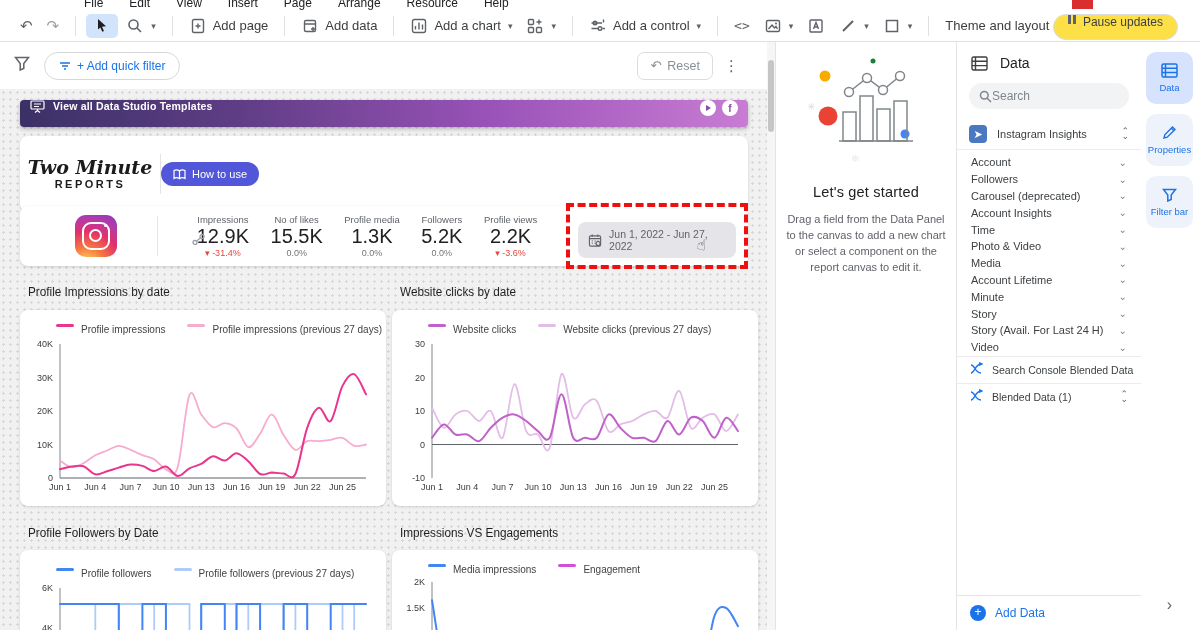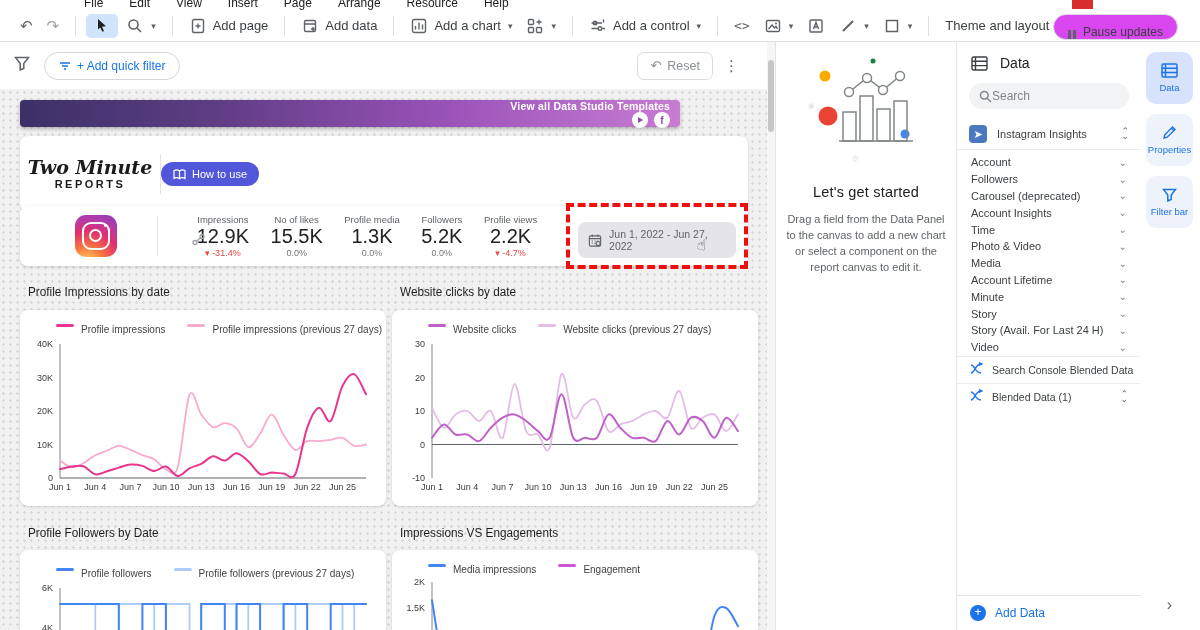--- a/index.html
+++ b/index.html
@@ -15,41 +15,41 @@
   
   .toolbar { position:absolute; top:10px; left:0; width:1200px; height:32px; background:#fff; border-bottom:1px solid #e0e0e0; display:flex; align-items:center; padding:0 8px 0 14px; }
   .tb-group { display:flex; align-items:center; gap:2px; }
   .tb-btn { display:flex; align-items:center; gap:6px; padding:3px 6px; border-radius:4px; color:#3c4043; font-size:13px; white-space:nowrap; cursor:default; }
   .tb-ico { width:18px; height:18px; display:flex; align-items:center; justify-content:center; color:#5f6368; }
   .tb-ico svg { display:block; }
   .caret { font-size:9px; color:#5f6368; margin-left:1px; }
   .tb-sep { width:1px; height:20px; background:#e0e0e0; margin:0 8px; }
   .sel-tool { background:#d2e3fc; border-radius:5px; padding:3px 7px; }
   .glyph { font-size:15px; color:#5f6368; line-height:1; }
-  .pause-btn { position:absolute; right:22px; top:4px; height:26px; border:1px solid #dadce0; border-radius:14px; display:flex; align-items:flex-end; gap:7px; padding:0 14px; background:#d946ef; font-size:12px; color:#3c4043; }
+  .pause-btn { position:absolute; right:22px; top:4px; height:26px; border:1px solid #dadce0; border-radius:14px; display:flex; align-items:flex-start; gap:7px; padding:0 14px; background:#fde047; font-size:12px; color:#3c4043; }
   .pause-ico { display:flex; gap:2px; }
   .pause-ico i { display:block; width:3px; height:9px; background:#5f6368; }
 
   
   .workspace { position:absolute; top:42px; left:0; width:1200px; height:588px; display:flex; }
   .canvas-col { position:relative; width:775px; height:588px; }
 
   .filterbar { position:relative; height:47px; background:#fff; display:flex; align-items:center; padding:0 14px; }
   .funnel-ico { margin-right:14px; }
   .qf-pill { display:flex; align-items:center; gap:6px; height:28px; padding:0 14px; border:1px solid #d5d7da; border-radius:15px; color:#1a73e8; font-size:12px; }
   .reset-btn { position:absolute; right:62px; display:flex; align-items:center; gap:6px; height:28px; padding:0 12px; border:1px solid #dadce0; border-radius:7px; color:#8a8f96; font-size:12.5px; }
   .dots-btn { position:absolute; right:36px; font-size:15px; color:#5f6368; letter-spacing:0; }
 
   .canvas { position:relative; width:775px; height:541px; overflow:hidden; background-color:#f1f1f1; background-image:radial-gradient(circle,#d8d8d8 1px,transparent 1.3px); background-size:7px 7px; }
 
   .vscrollbar { position:absolute; top:0; right:0; width:8px; height:588px; background:#f6f6f6; }
   .vscrollbar .thumb { position:absolute; top:18px; left:1px; width:6px; height:72px; background:#c6c6c6; border-radius:3px; }
 
   
-  .banner { position:absolute; left:20px; top:11px; width:660px; height:27px; border-radius:4px; background:linear-gradient(90deg,#3b3166 0%,#5f3d85 30%,#9a53b8 65%,#c87cd3 100%); display:flex; align-items:flex-end; padding:0 10px; box-shadow:0 2px 4px rgba(0,0,0,.25);flex-direction:column; }
+  .banner { position:absolute; left:20px; top:11px; width:728px; height:27px; border-radius:4px; background:linear-gradient(90deg,#3b3166 0%,#5f3d85 30%,#9a53b8 65%,#c87cd3 100%); display:flex; align-items:flex-start; padding:0 10px; box-shadow:0 2px 4px rgba(0,0,0,.25); }
   .banner-label { color:#fff; font-size:10.5px; font-weight:bold; margin-left:8px; letter-spacing:.2px; }
   .banner-right { margin-left:auto; display:flex; gap:6px; align-items:center; }
   .soc-circle { width:16px; height:16px; border-radius:50%; background:#fff; display:flex; align-items:center; justify-content:center; font-size:10px; color:#8a4ba8; font-weight:bold; }
 
   
   .card { position:absolute; background:#fff; border-radius:8px; box-shadow:0 1px 3px rgba(0,0,0,.14); }
   .header-card { left:20px; top:47px; width:728px; height:76px; display:flex; align-items:center; }
   .logo-block { width:140px; text-align:center; }
   .logo-script { font-family:"DejaVu Serif",serif; font-style:italic; font-weight:bold; font-size:19px; color:#1b1b1b; line-height:1; }
   .logo-caps { font-size:11px; font-weight:bold; letter-spacing:2.5px; color:#1b1b1b; margin-top:1px; }
@@ -349,21 +349,21 @@
                 <div class="metric-delta">0.0%</div>
               </div>
               <div class="metric">
                 <div class="metric-label">Followers</div>
                 <div class="metric-value">5.2K</div>
                 <div class="metric-delta">0.0%</div>
               </div>
               <div class="metric">
                 <div class="metric-label">Profile views</div>
                 <div class="metric-value">2.2K</div>
-                <div class="metric-delta neg">▾ -4.7%</div>
+                <div class="metric-delta neg">▾ -3.6%</div>
               </div>
             </div>
         </div>
 
         <div class="red-dashed"></div>
         <div class="date-pill">
           <svg width="15" height="15" viewBox="0 0 15 15" fill="none" stroke="#5f6368" stroke-width="1.2">
               <rect x="1.5" y="2.5" width="12" height="11" rx="1.5"></rect>
               <path d="M1.5 5.5 H13.5 M4.5 1 V3.5 M10.5 1 V3.5 M4 8 H5.2 M7 8 H8.2 M10 8 H11.2 M4 10.5 H5.2 M7 10.5 H8.2"></path>
               <circle cx="10.8" cy="10.8" r="2.2"></circle>

